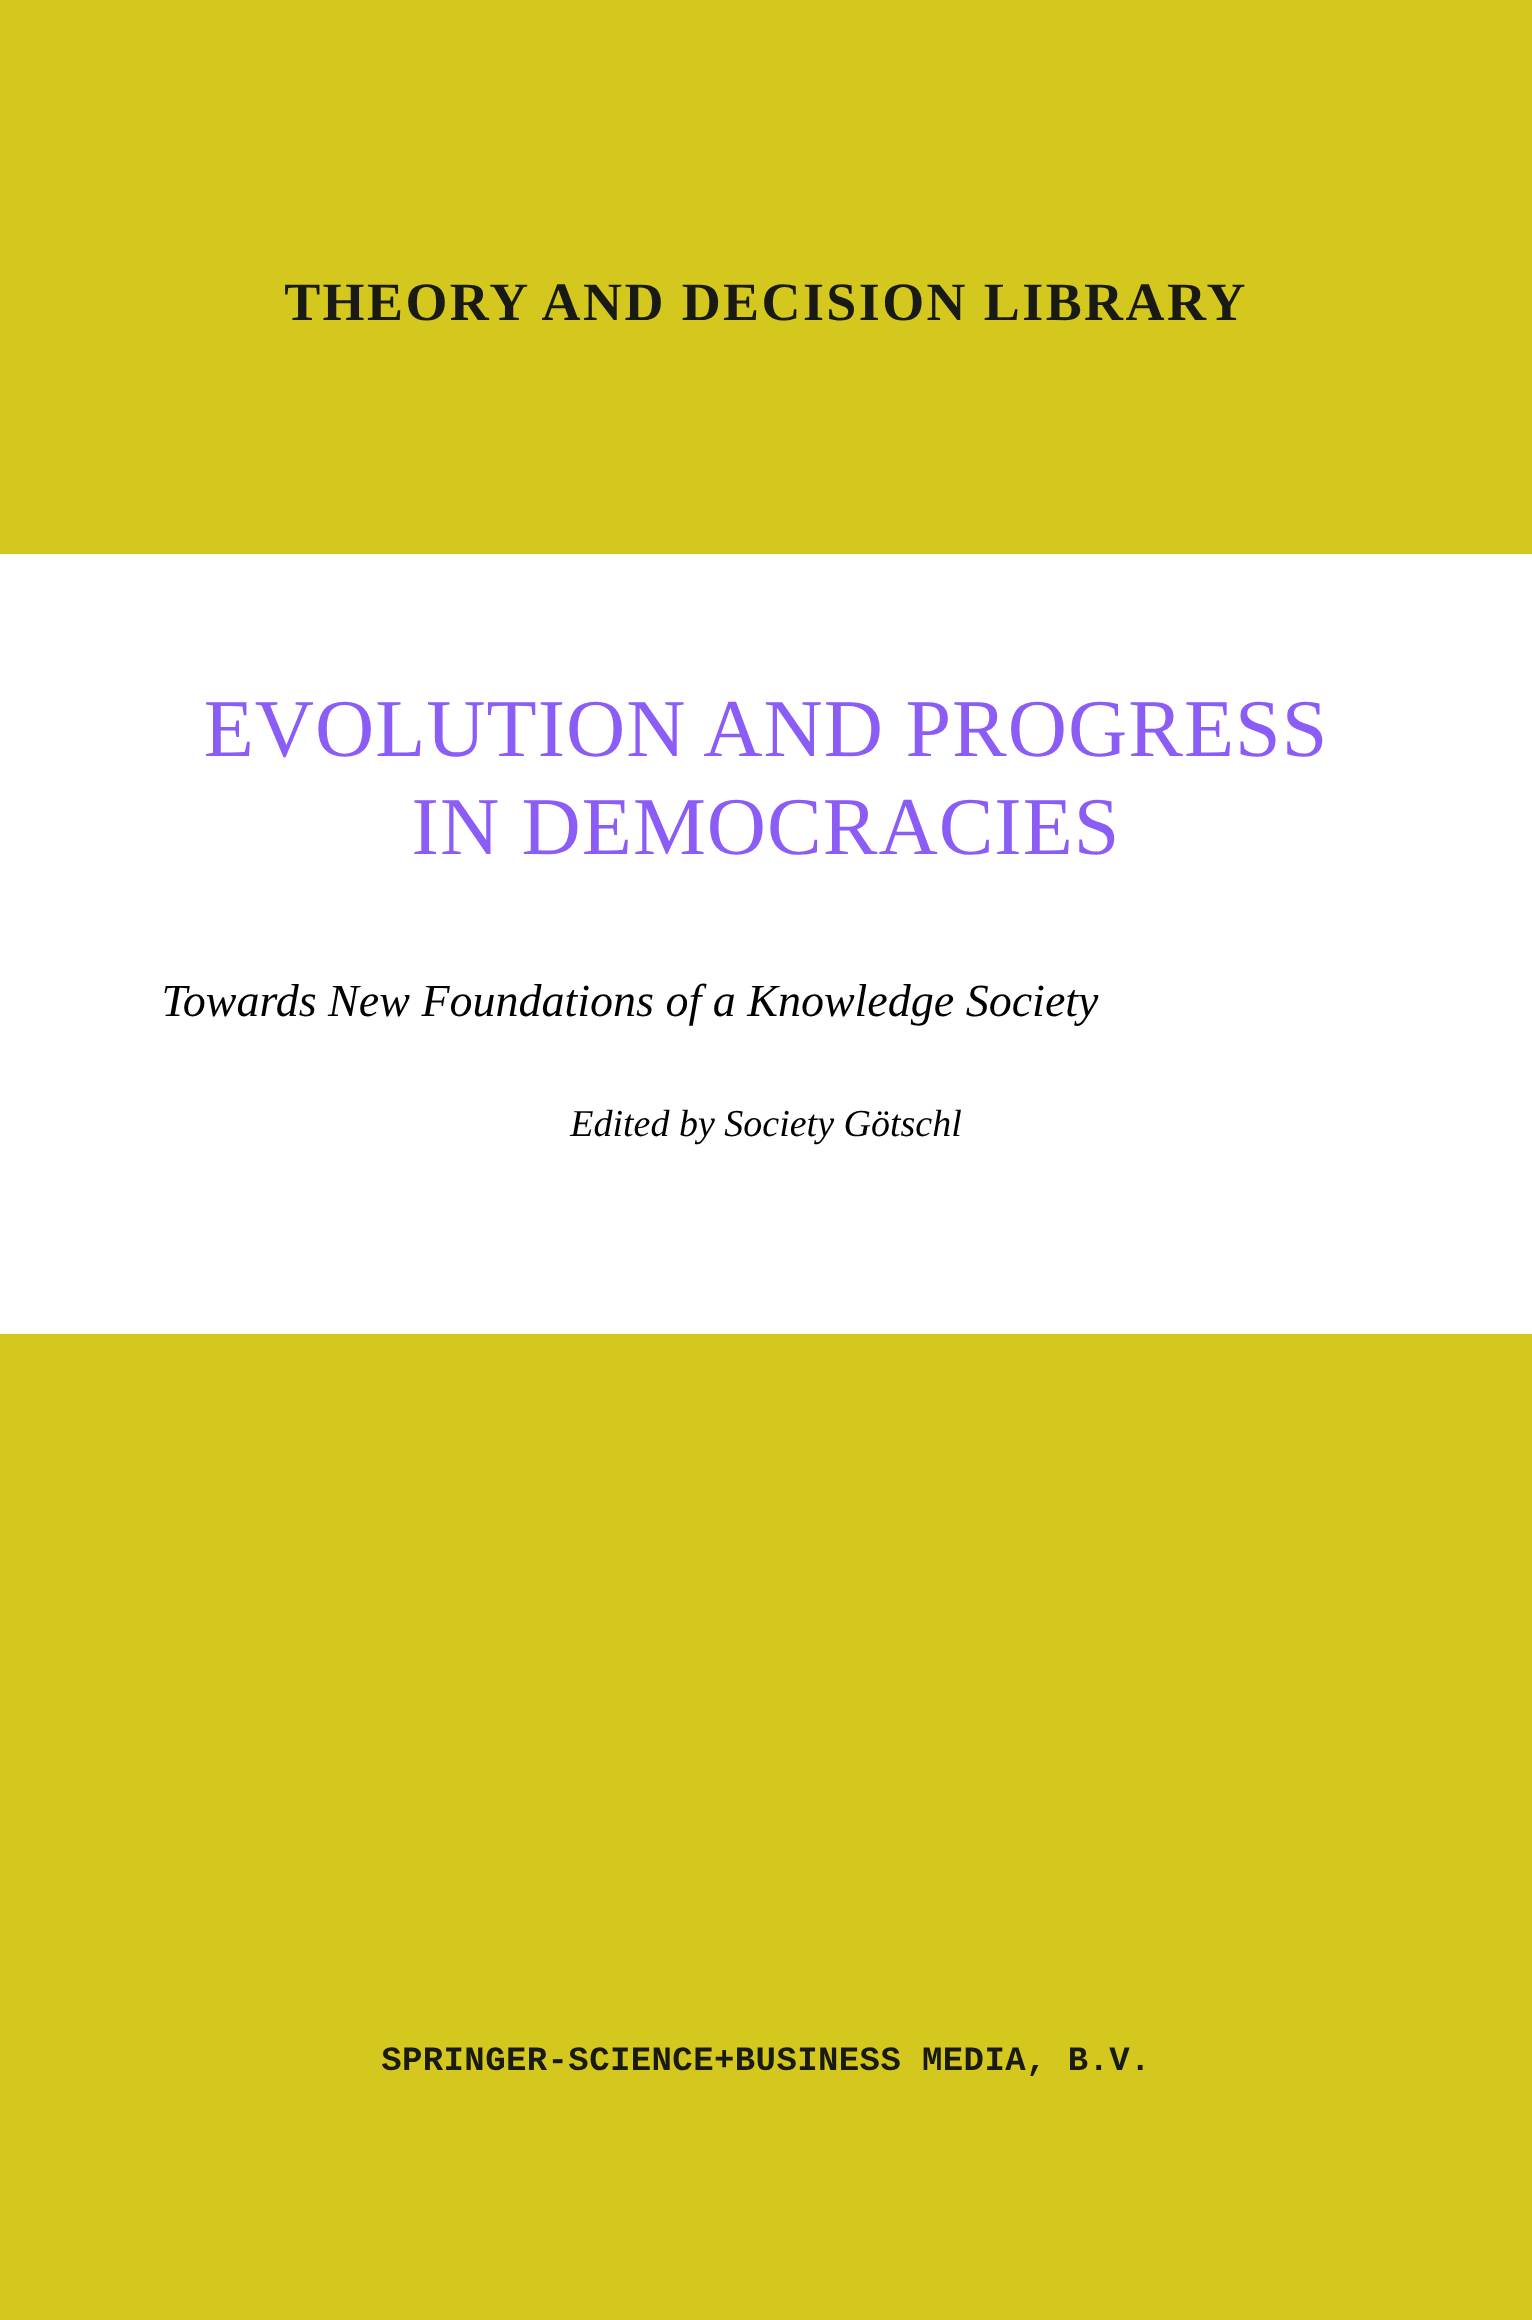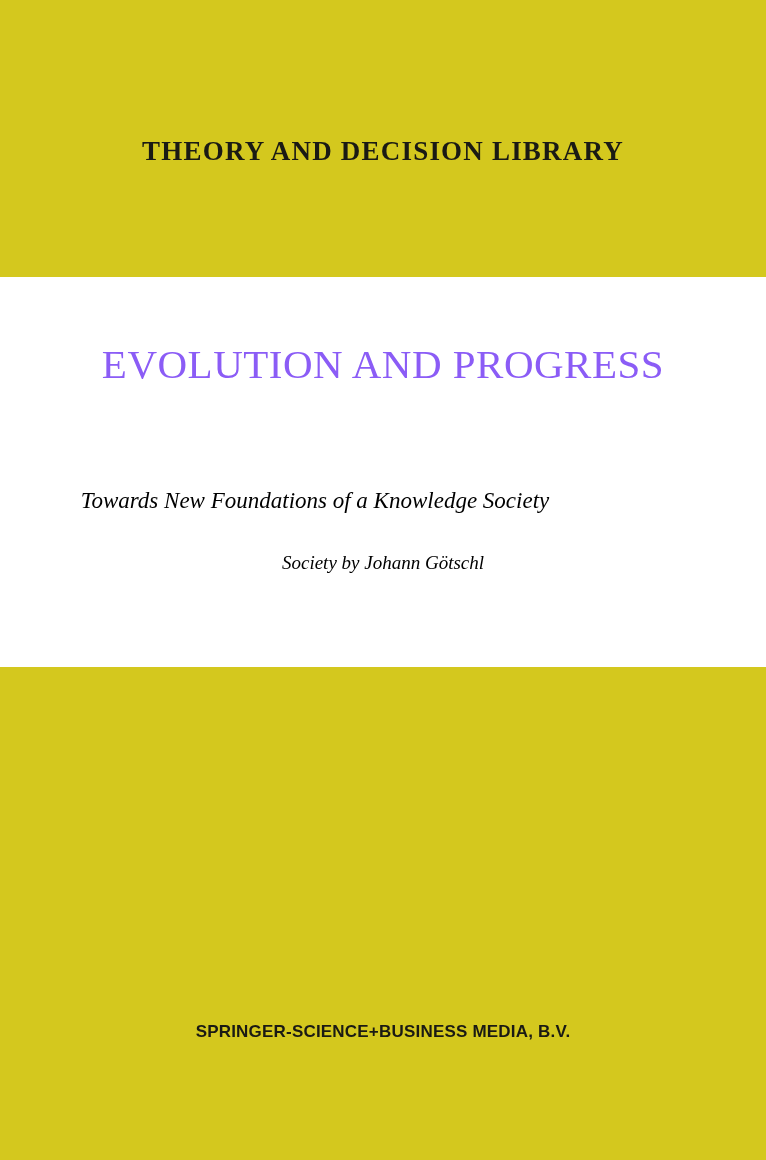--- a/index.html
+++ b/index.html
@@ -122,44 +122,45 @@
     height: 493px;
     background: #d4c81e;
   }
 
   .publisher {
     position: absolute;
     left: 0;
     top: 1022px;
     width: 766px;
     text-align: center;
-    font-family: Liberation Sans, sans-serif;
+    font-family: Liberation Mono, monospace;
     font-weight: bold;
     font-size: 17px;
     letter-spacing: 0.2px;
     color: #1a1a14;
   }
 </style>
 </head>
 <body>
 
 <div class="cover">
 
   <div class="band-top"></div>
 
   <div class="series-title">THEORY AND DECISION LIBRARY</div>
 
 
   <div class="band-white"></div>
 
   <div class="book-title">
     <span class="t-line">EVOLUTION AND PROGRESS</span>
+    <span class="t-line">IN DEMOCRACIES</span>
   </div>
 
   <div class="book-subtitle">Towards New Foundations of a Knowledge Society</div>
 
-  <div class="editor">Society by Johann Götschl</div>
+  <div class="editor">Edited by Society Götschl</div>
 
   <div class="band-bottom"></div>
 
   <div class="publisher">SPRINGER-SCIENCE+BUSINESS MEDIA, B.V.</div>
 
 </div>
 
 </body></html>

